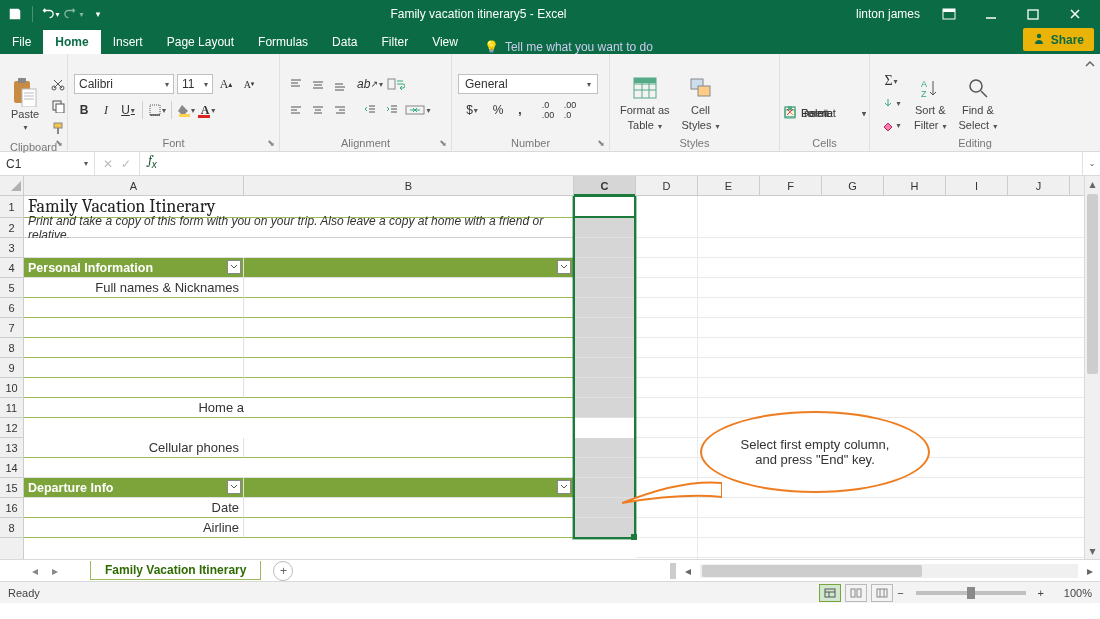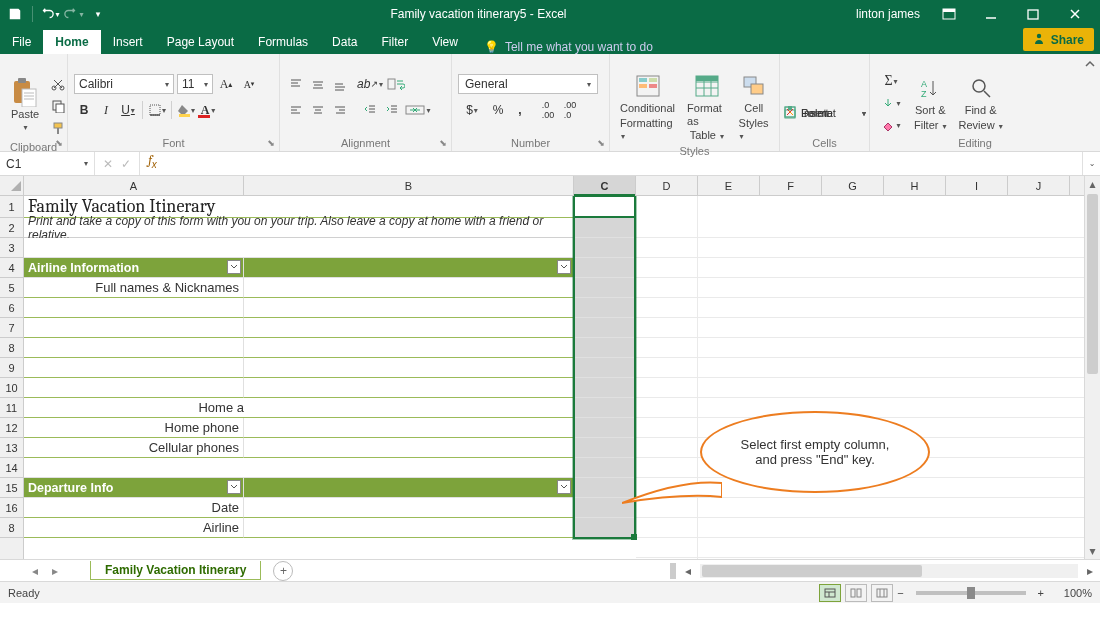--- a/index.html
+++ b/index.html
@@ -38,21 +38,21 @@
   .big-btn { display:flex; flex-direction:column; align-items:center; justify-content:center; cursor:pointer; padding:2px 4px; font-size:11px; color:#444; line-height:1.15; gap:2px; }
   .big-icon { width:30px; height:28px; display:flex; align-items:center; justify-content:center; }
   .cell-rows { display:flex; flex-direction:column; gap:1px; font-size:11px; color:#333; }
   .cell-rows .row { display:flex; align-items:center; gap:4px; cursor:pointer; padding:1px 3px; }
   .ed-col { display:flex; flex-direction:column; gap:2px; align-items:center; }
 
   
   .fbar { height: 24px; border-bottom: 1px solid #d9d9d9; display: flex; align-items: stretch; background:#fff; }
   .namebox { width: 95px; border-right: 1px solid #e0e0e0; display:flex; align-items:center; padding: 0 6px; font-size:12px; justify-content:space-between; }
   .fbtns { display: flex; align-items: center; gap: 8px; padding: 0 8px; color:#bbb; border-right:1px solid #e0e0e0;}
-  .fx { font-style: italic; font-family: 'Cambria','Times New Roman',serif; font-size:13px; color:#a16207; padding-left:8px; }
+  .fx { font-style: italic; font-family: 'Cambria','Times New Roman',serif; font-size:13px; color:#14532d; padding-left:8px; }
   .formula-input{ flex:1; }
 
   
   .grid { position: relative; height: 383px; background:#fff; }
   .col-headers { position:absolute; top:0; left:0; right:16px; height:20px; display:flex; background:#f0f0f0; border-bottom:1px solid #ccc;}
   .corner { width:24px; border-right:1px solid #ccc; background:#f0f0f0; display:flex;align-items:center;justify-content:flex-end;padding-right:2px;}
   .corner svg{width:10px;height:10px;}
   .ch { border-right:1px solid #ccc; text-align:center; font-size:11px; color:#333; line-height:20px; background:#f0f0f0; position:relative;}
   .ch.sel { background:#d6d6d6; font-weight:600; }
   .ch.sel::after { content:""; position:absolute; bottom:-1px; left:0; right:0; height:2px; background:#1b7a3c; }
@@ -376,33 +376,20 @@
     </div>
     <div class="glabel">Number</div>
     <div class="dlaunch">⬊</div>
   </div>
 
   <div class="rgroup" style="width:170px">
     <div class="gbody">
       <div class="big-btn">
         <div class="big-icon">
             <svg width="26" height="24">
-              <rect x="2" y="2" width="22" height="20" fill="none" stroke="#888"></rect>
-              <rect x="4" y="4" width="8" height="4" fill="#8cc"></rect>
-              <rect x="4" y="10" width="8" height="4" fill="#fb7"></rect>
-              <rect x="14" y="4" width="8" height="4" fill="#cda"></rect>
-              <rect x="14" y="10" width="8" height="4" fill="#e88"></rect>
-            </svg>
-          </div>
-        <span>Conditional</span>
-        <span><span>Formatting</span> <span class="caret">▾</span></span>
-      </div>
-      <div class="big-btn">
-        <div class="big-icon">
-            <svg width="26" height="24">
               <rect x="2" y="2" width="22" height="20" fill="none" stroke="#5a8"></rect>
               <line x1="2" y1="8" x2="24" y2="8" stroke="#5a8"></line>
               <line x1="2" y1="14" x2="24" y2="14" stroke="#5a8"></line>
               <line x1="10" y1="2" x2="10" y2="22" stroke="#5a8"></line>
               <line x1="17" y1="2" x2="17" y2="22" stroke="#5a8"></line>
               <rect x="2" y="2" width="22" height="5" fill="#5a8"></rect>
             </svg>
           </div>
         <span>Format as</span>
         <span><span>Table</span> <span class="caret">▾</span></span>
@@ -486,21 +473,21 @@
         <span><span>Filter</span> <span class="caret">▾</span></span>
       </div>
       <div class="big-btn">
         <div class="big-icon">
             <svg width="22" height="22">
               <circle cx="9" cy="9" r="6" fill="none" stroke="#555" stroke-width="1.5"></circle>
               <line x1="14" y1="14" x2="20" y2="20" stroke="#555" stroke-width="1.5"></line>
             </svg>
           </div>
         <span>Find &amp;</span>
-        <span><span>Review</span> <span class="caret">▾</span></span>
+        <span><span>Select</span> <span class="caret">▾</span></span>
       </div>
     </div>
     <div class="glabel">Editing</div>
   </div>
   <div style="width:20px;display:flex;align-items:flex-start;justify-content:center;padding-top:4px;cursor:pointer">
       <svg width="12" height="12">
         <path d="M2 8l4-4 4 4" stroke="#666" fill="none" stroke-width="1.5"></path>
       </svg>
     </div>
 </div>
@@ -575,21 +562,21 @@
       <div class="cell sel-col" style="left:550px;width:62px"></div>
     </div>
 
     <div class="row" style="top:42px">
       <div class="cell" style="left:0;width:550px;border-right:none"></div>
       <div class="cell sel-col" style="left:550px;width:62px"></div>
     </div>
 
     <div class="row" style="top:62px">
       <div class="cell section" style="left:0;width:220px">
-        <span>Airline Information</span>
+        <span>Personal Information</span>
         <div class="filter-btn">
             <svg width="8" height="8">
               <path d="M1 2l3 3 3-3" stroke="#555" fill="none"></path>
             </svg>
           </div>
       </div>
       <div class="cell section" style="left:220px;width:330px">
         <div class="filter-btn">
             <svg width="8" height="8">
               <path d="M1 2l3 3 3-3" stroke="#555" fill="none"></path>
@@ -624,25 +611,20 @@
         <div class="cell alt-border" style="left:220px;width:330px"></div>
         <div class="cell sel-col" style="left:550px;width:62px"></div>
       </div>
     <div class="row" style="top:182px">
         <div class="cell label-cell alt-border" style="left:0;width:220px"></div>
         <div class="cell alt-border" style="left:220px;width:330px"></div>
         <div class="cell sel-col" style="left:550px;width:62px"></div>
       </div>
     <div class="row" style="top:202px">
         <div class="cell label-cell alt-border" style="left:0;width:264px">Home address</div>
-        <div class="cell alt-border" style="left:220px;width:330px"></div>
-        <div class="cell sel-col" style="left:550px;width:62px"></div>
-      </div>
-    <div class="row" style="top:222px">
-        <div class="cell label-cell alt-border" style="left:0;width:220px">Home phone</div>
         <div class="cell alt-border" style="left:220px;width:330px"></div>
         <div class="cell sel-col" style="left:550px;width:62px"></div>
       </div>
     <div class="row" style="top:242px">
         <div class="cell label-cell alt-border" style="left:0;width:220px">Cellular phones</div>
         <div class="cell alt-border" style="left:220px;width:330px"></div>
         <div class="cell sel-col" style="left:550px;width:62px"></div>
       </div>
 
     <div class="row" style="top:262px">

